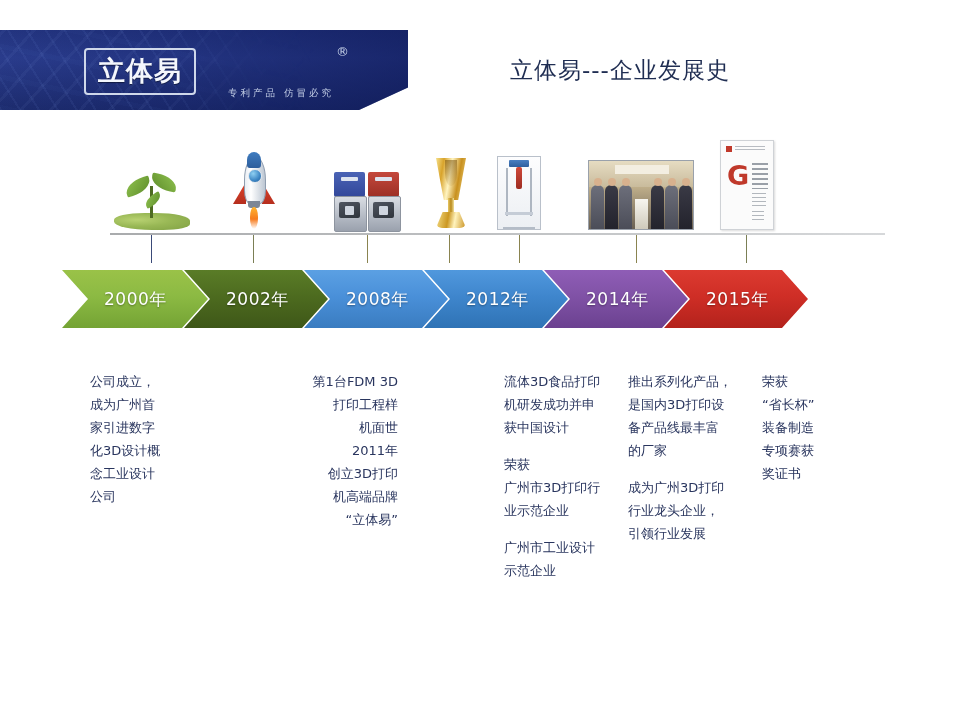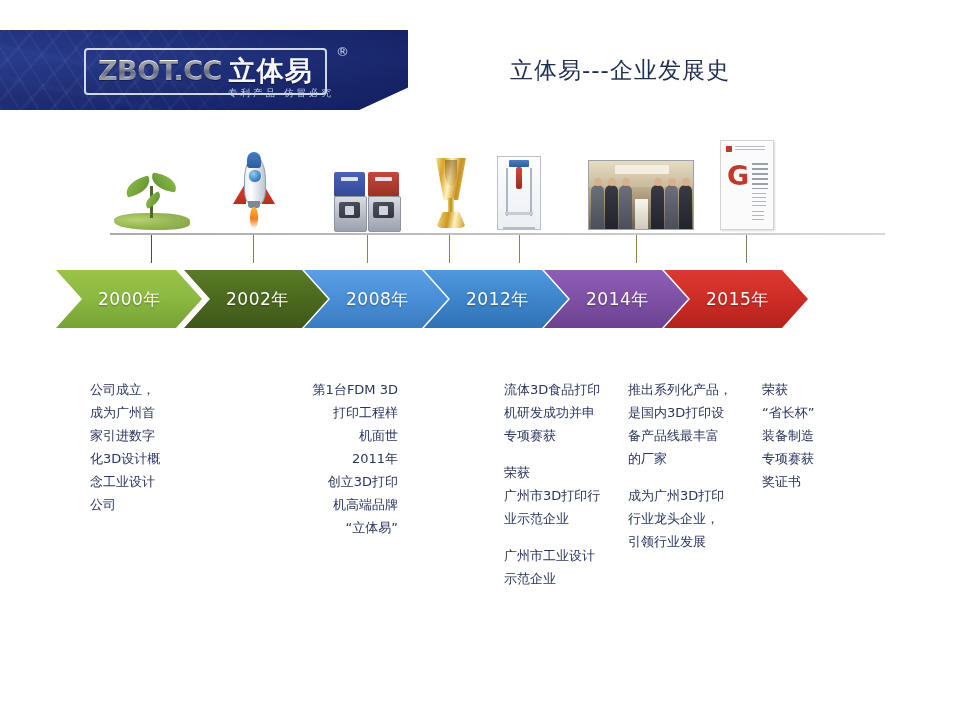--- a/index.html
+++ b/index.html
@@ -290,37 +290,36 @@
     color: #ffffff;
     font-weight: normal;
     text-shadow: 0 1px 2px rgba(0,0,0,0.35);
     white-space: nowrap;
     margin-left: 42px;
     letter-spacing: .5px;
   }
 
   
   .cols { position: absolute; left: 0; top: 366px; width: 960px; height: 300px; }
-  .col { position: absolute; top: 12px; }
+  .col { position: absolute; top: 4px; }
   .para {
     font-size: 13px;
     line-height: 23px;
     color: #29355e;
     white-space: pre-line;
     margin: 0 0 14px 0;
   }
   .para:last-child { margin-bottom: 0; }
 </style>
 </head>
 <body>
 
 <div class="banner">
   <div class="banner-texture"></div>
   <div class="logo-box">
-    <span class="logo-latin">ZBOT.CC</span>
     <span class="logo-cn">立体易</span>
   </div>
   <span class="logo-reg">®</span>
   <span class="logo-tag">专利产品  仿冒必究</span>
 </div>
 
 <div class="slide-title">立体易---企业发展史</div>
 
 <div class="media-row">
 
@@ -417,21 +416,21 @@
 <div class="tick" style="left:151px;  background:#3a4a78;"></div>
 <div class="tick" style="left:253px;  background:#7b7f55;"></div>
 <div class="tick" style="left:367px;  background:#8a8450;"></div>
 <div class="tick" style="left:449px;  background:#8a8450;"></div>
 <div class="tick" style="left:519px;  background:#8a8450;"></div>
 <div class="tick" style="left:636px;  background:#8a8450;"></div>
 <div class="tick" style="left:746px;  background:#7b7f55;"></div>
 
 <div class="chevrons">
 
-  <div class="chev" style="left:56px; width:146px; background:linear-gradient(180deg,#9ac248 0%,#8cba43 45%,#74a334 100%);">
+  <div class="chev" style="left:62px; width:146px; background:linear-gradient(180deg,#9ac248 0%,#8cba43 45%,#74a334 100%);">
     <span class="chev-label">2000年</span>
   </div>
 
   <div class="chev" style="left:184px; width:144px; background:linear-gradient(180deg,#5a7c27 0%,#4d6b1f 45%,#3e5718 100%);">
     <span class="chev-label">2002年</span>
   </div>
 
   <div class="chev" style="left:304px; width:144px; background:linear-gradient(180deg,#5ba0e3 0%,#4a90d9 45%,#3a7cc0 100%);">
     <span class="chev-label">2008年</span>
   </div>
@@ -470,21 +469,21 @@
 2011年
 创立3D打印
 机高端品牌
   “立体易”</p>
   </div>
 
 
   <div class="col" style="left:504px; width:122px;">
     <p class="para">流体3D食品打印
 机研发成功并申
-专项赛获</p>
+获中国设计</p>
     <p class="para">荣获
 广州市3D打印行
 业示范企业</p>
     <p class="para">广州市工业设计
 示范企业</p>
   </div>
 
   <div class="col" style="left:628px; width:128px;">
     <p class="para">推出系列化产品，
 是国内3D打印设

